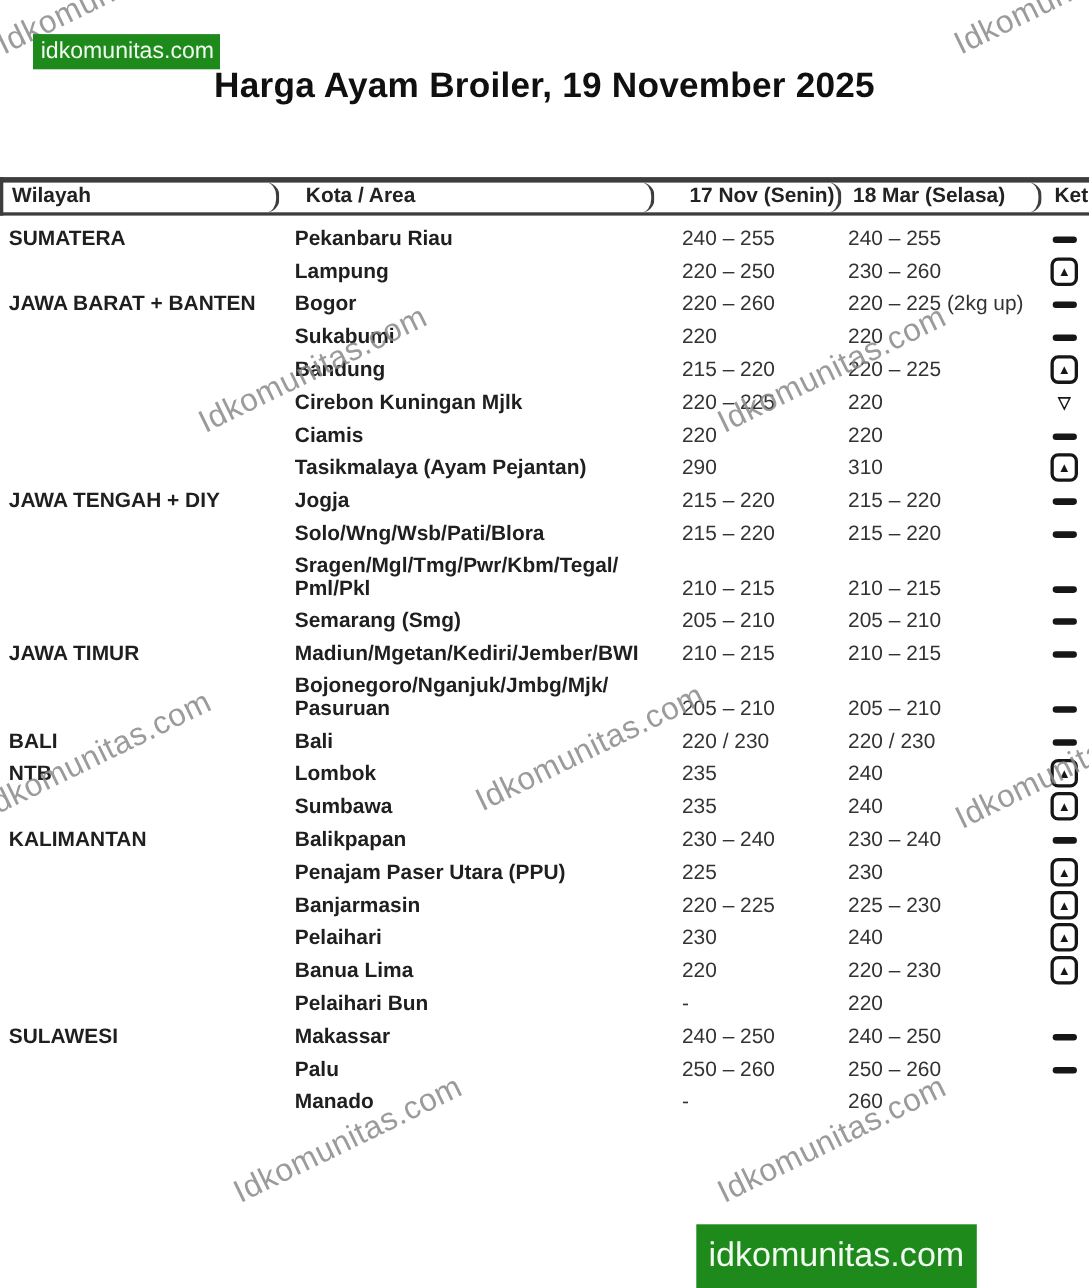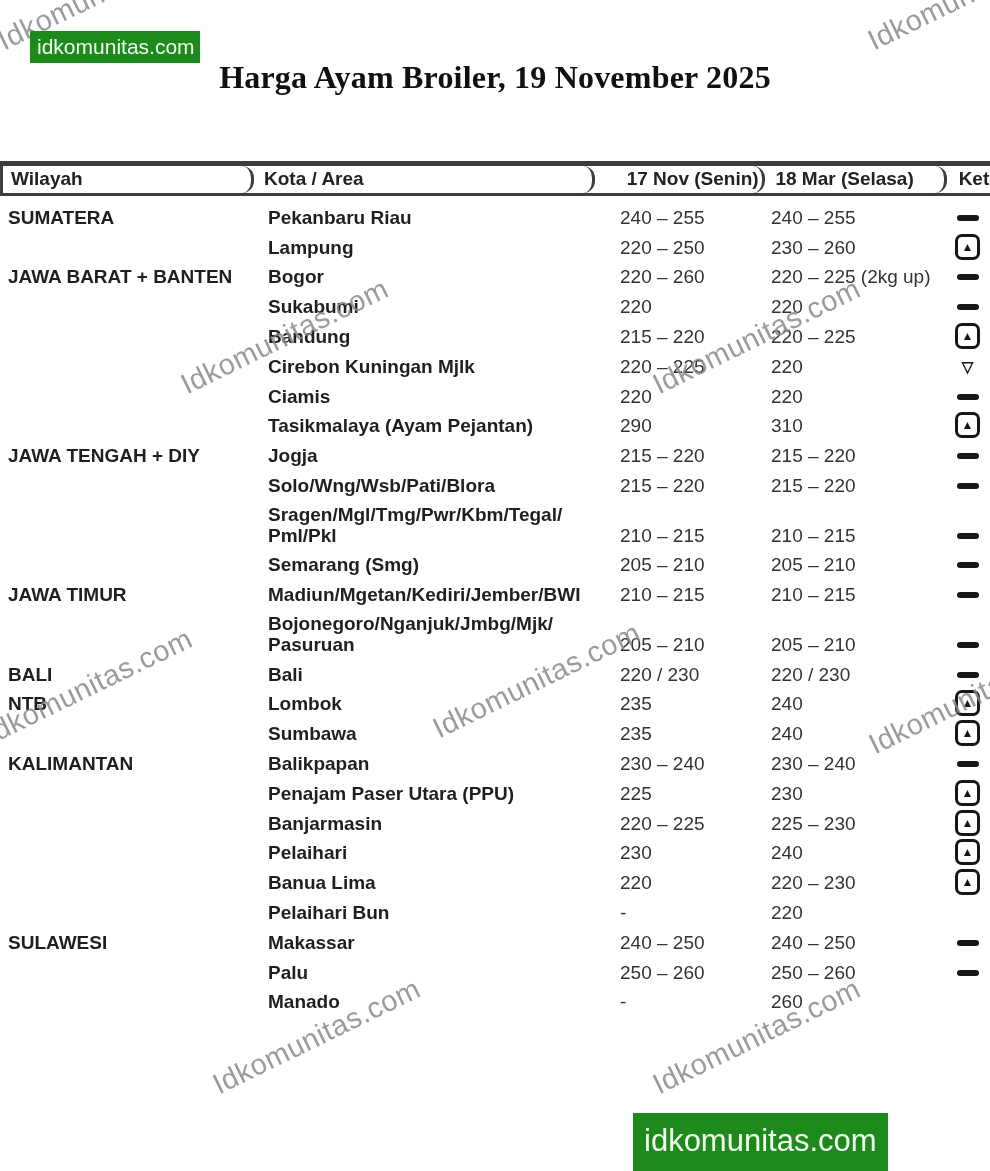--- a/index.html
+++ b/index.html
@@ -54,41 +54,40 @@
     font-size:31px; line-height:56px; padding:0 11px;
   }
 
   
   .title {
     position:absolute; left:0; top:59px; width:990px;
     text-align:center;
     font-size:32px; font-weight:bold; color:#101010;
     letter-spacing:.2px;
     z-index:2;
-    font-family:Liberation Serif, serif;
   }
 
   
   .table { position:absolute; left:0; top:161px; width:1060px; z-index:2; }
 
   .thead {
     display:flex;
     border-top:5px solid #3d3d3d;
     border-bottom:3px solid #3d3d3d;
     border-left:3px solid #3d3d3d;
   }
   .th {
     height:27px; line-height:26px;
     font-size:19px; font-weight:bold; color:#222;
     border-right:3px solid #3d3d3d;
     padding-left:8px;
     overflow:hidden; white-space:nowrap;border-radius:12px;
   }
   .th-wilayah { width:255px; }
-  .th-kota    { width:346px; padding-left:10px; }
+  .th-kota    { width:346px; padding-left:24px; }
   .th-d17     { width:151px; padding-left:10px;margin-left:22px; }
   .th-d18     { width:184px; padding-left:10px; }
   .th-ket     { width:115px; padding-left:12px; }
 
   .tbody { padding-top:6px; }
   .row { display:flex; align-items:flex-end; }
   .row-s { height:29.8px; }
   .row-d { height:49.6px; }
 
   .cell {

